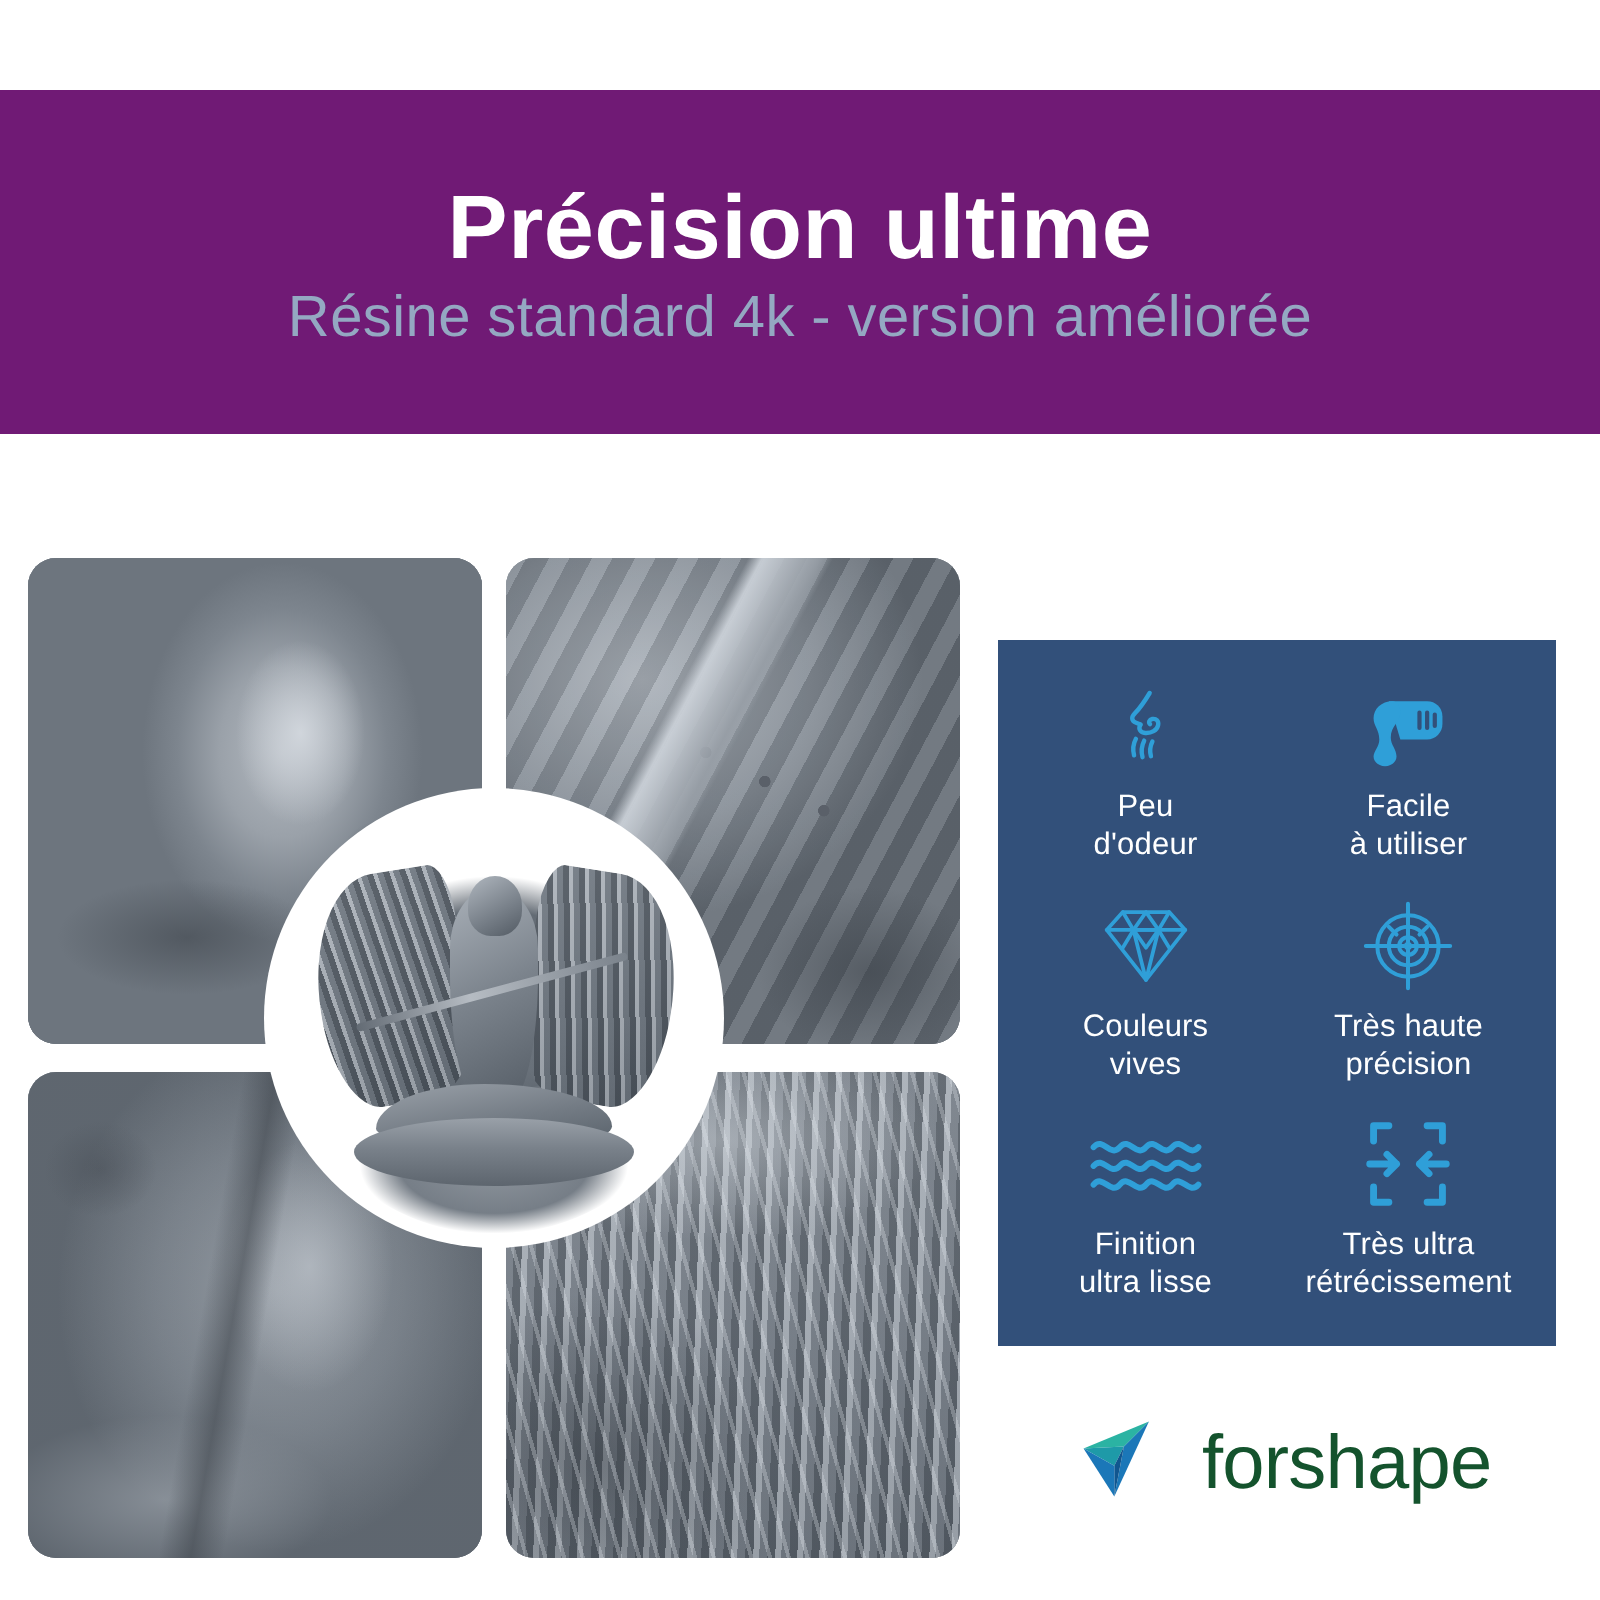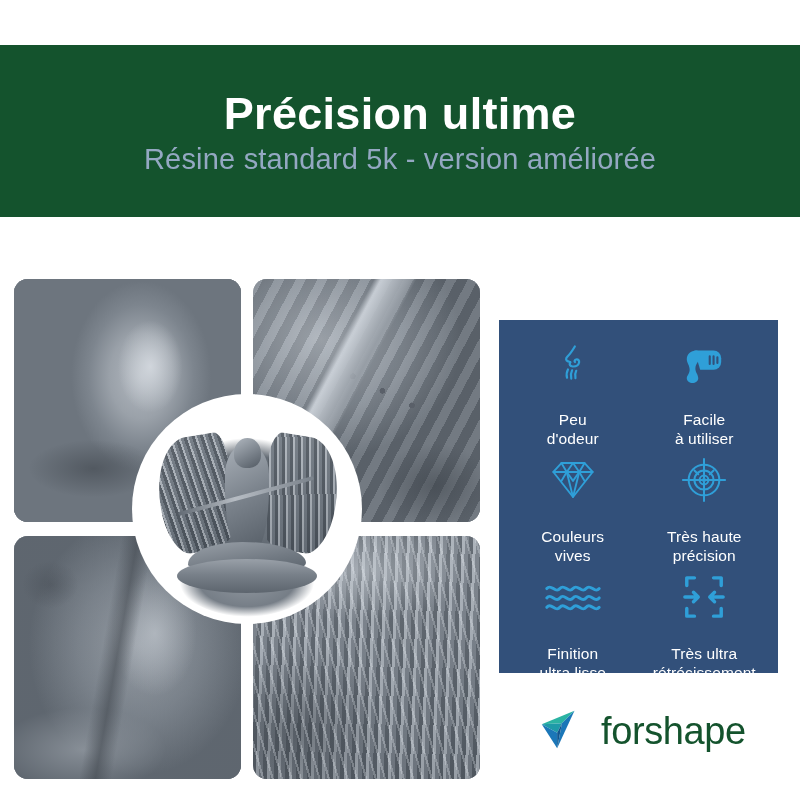--- a/index.html
+++ b/index.html
@@ -15,21 +15,21 @@
     position: relative;
   }
 
   
   .header-band {
     position: absolute;
     left: 0;
     top: 45px;
     width: 800px;
     height: 172px;
-    background: #14532d;
+    background: #701a75;
     display: flex;
     flex-direction: column;
     align-items: center;
     justify-content: center;
     box-sizing: border-box;
     padding-top: 4px;
   }
   .header-title {
     color: #ffffff;
     font-size: 45px;
@@ -295,21 +295,20 @@
     margin-bottom: 7px;
   }
   .feature-label {
     color: #ffffff;
     font-size: 15.5px;
     line-height: 1.22;
     text-align: center;
     font-weight: 400;
     letter-spacing: 0.1px;
     white-space: pre-line;
-    margin-top: 16px;
   }
 
   
   .logo-row {
     position: absolute;
     left: 536px;
     top: 487px;
     display: flex;
     align-items: center;
     gap: 15px;
@@ -320,21 +319,21 @@
     font-weight: 400;
     letter-spacing: -0.4px;
     line-height: 1;
   }
 </style>
 </head>
 <body>
 
 <div class="header-band">
   <h1 class="header-title">Précision ultime</h1>
-  <div class="header-subtitle">Résine standard 5k - version améliorée</div>
+  <div class="header-subtitle">Résine standard 4k - version améliorée</div>
 </div>
 
 <div class="content">
 
   <div class="gallery">
 
     <div class="tile tile-tl">
       <div class="tex tex-face"></div>
     </div>
 

